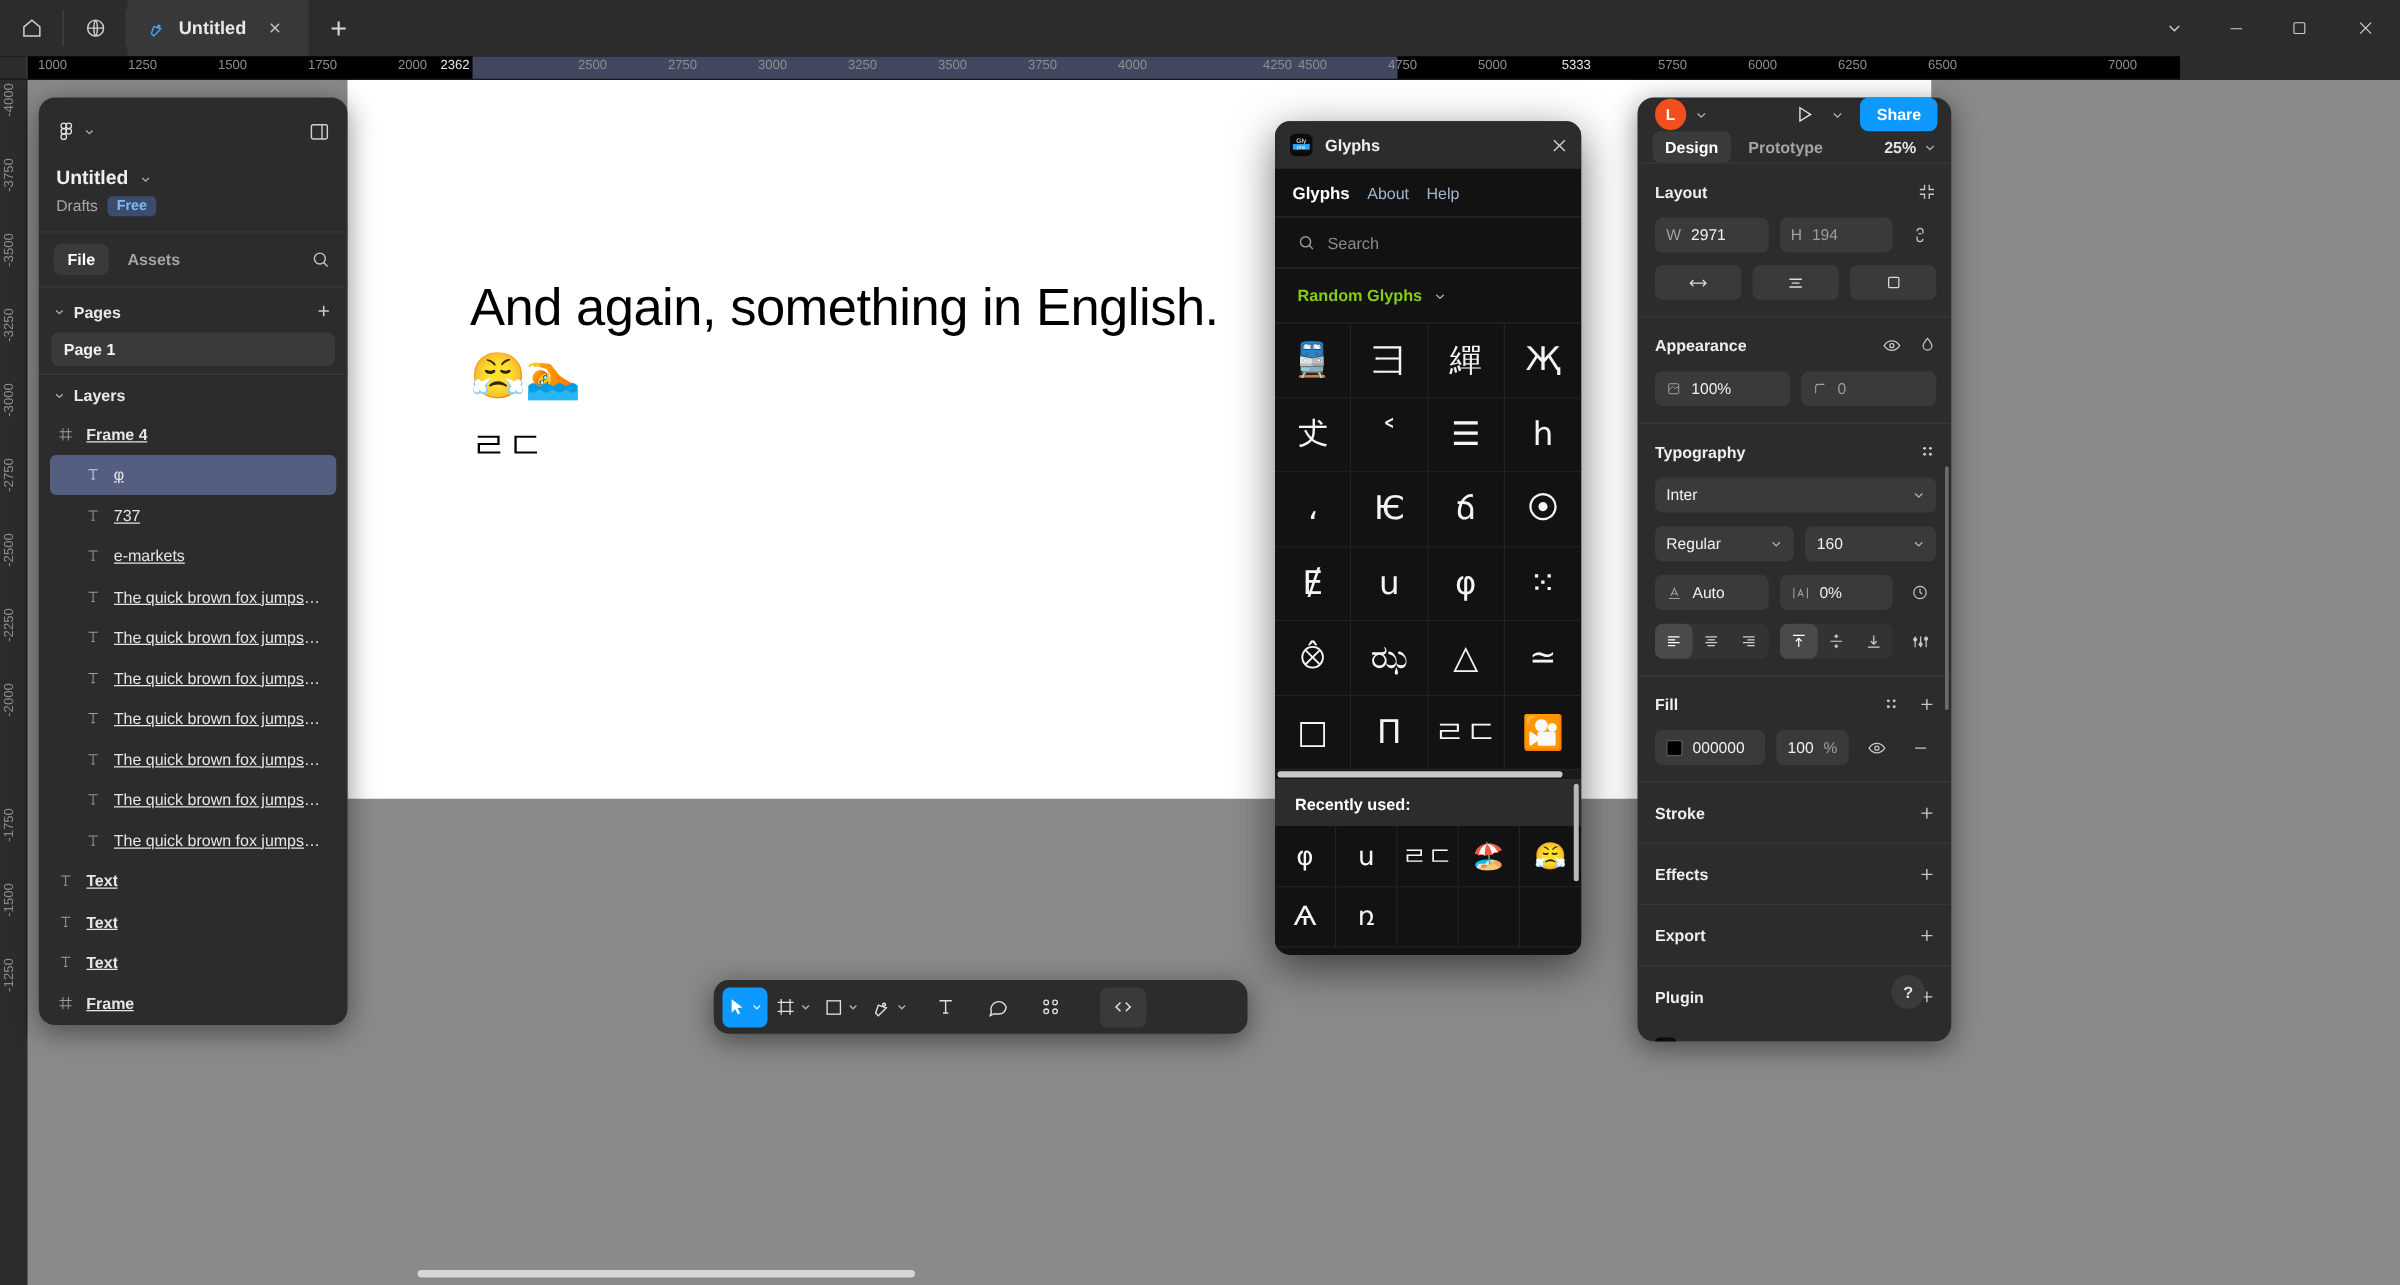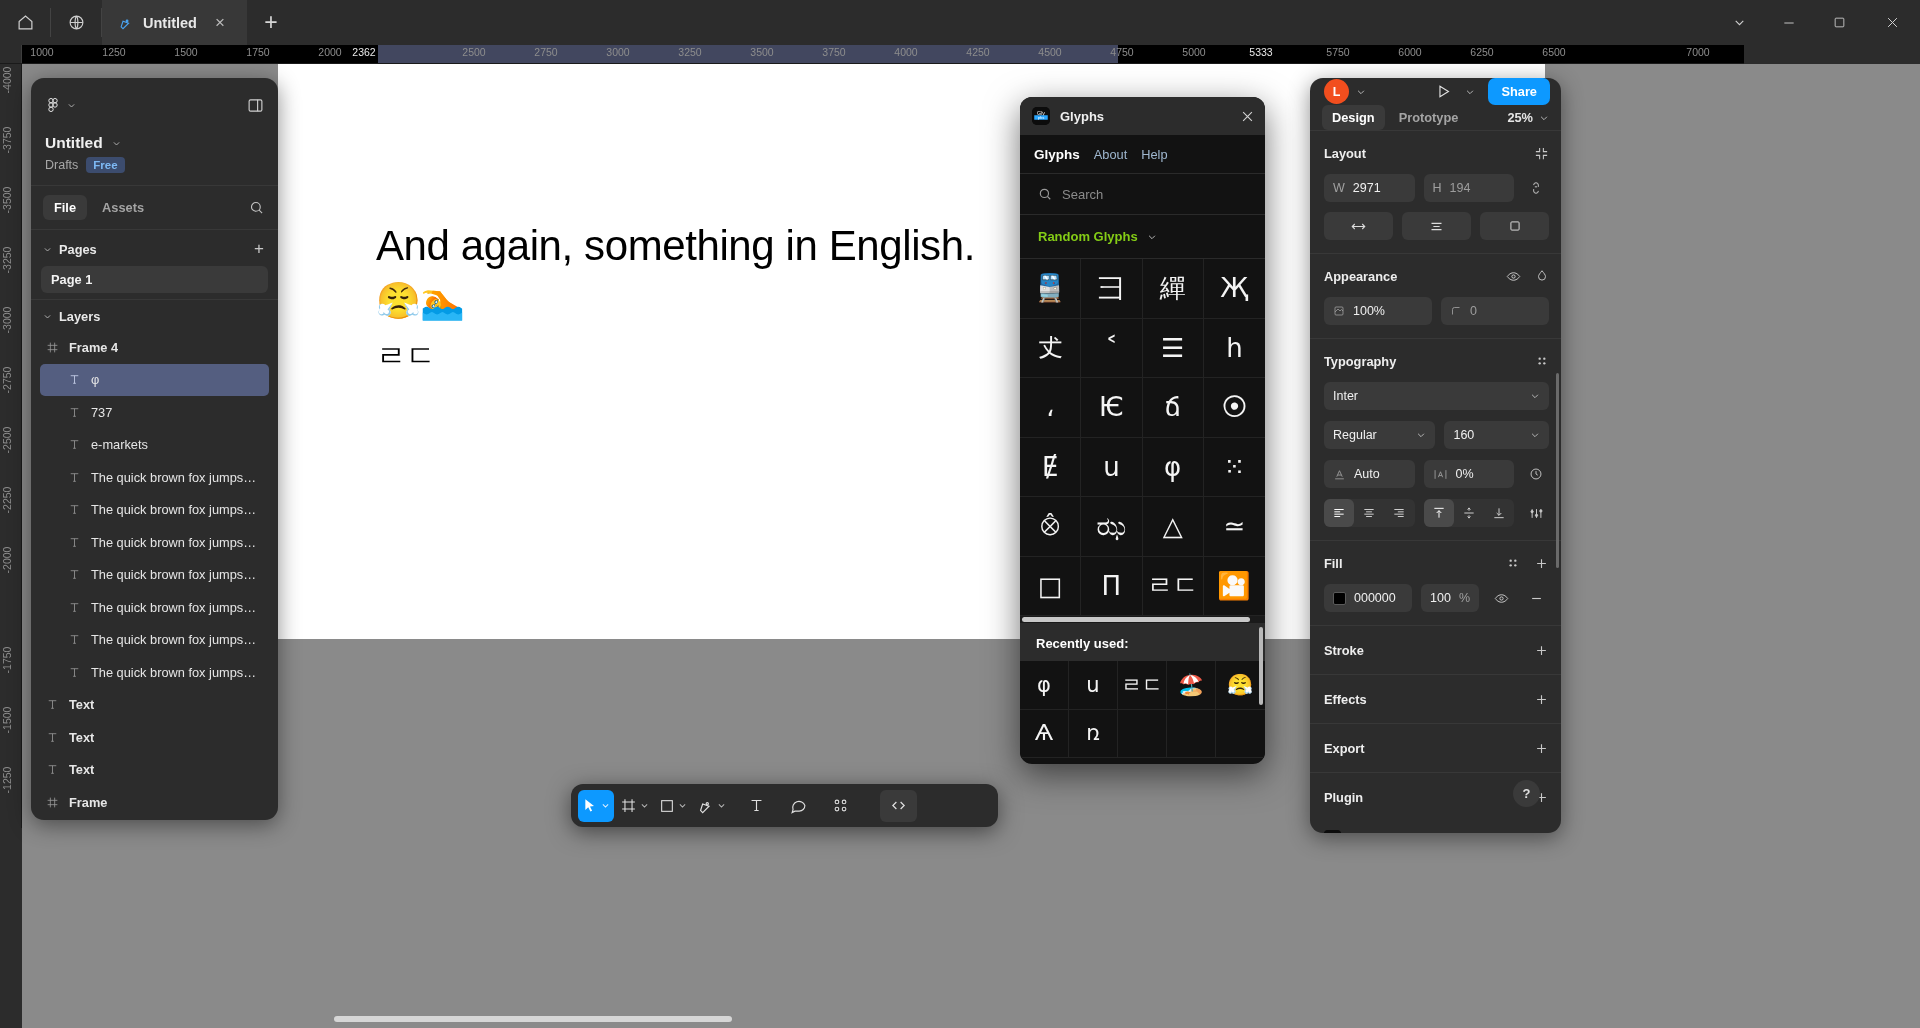--- a/index.html
+++ b/index.html
@@ -106,21 +106,21 @@
   .sec-head .t { font-size: 12.8px; color: #e9e9e9; font-weight: bold; }
   .sec-head .plus { margin-left: auto; color: #c8c8c8; font-size: 17px; font-weight: 300; }
   .page-item {
     margin: 0 10px 6px 10px; padding: 6px 10px; border-radius: 6px; background: #3a3a3a;
     color: #f2f2f2; font-size: 12.8px; font-weight: bold;
   }
   .lp-div { height: 1px; background: #383838; }
   .layers-wrap { flex: 1; overflow: hidden; position: relative; }
   .layer {
     display: flex; align-items: center; gap: 10px; height: 32.5px;
-    padding-left: 14px; color: #e6e6e6; font-size: 12.8px; white-space: nowrap;
+    padding-left: 14px; color: #e6e6e6; font-size: 12.8px; white-space: nowrap; text-decoration: underline;
   }
   .layer .ic { width: 14px; display: flex; justify-content: center; color: #9a9a9a; }
   .layer.indent { padding-left: 36px; }
   .layer.sel { background: #545e80; margin: 0 9px; border-radius: 5px; padding-left: 27px; }
   .layer.sel .ic { color: #cdd6ef; }
   .layer .lbl { overflow: hidden; text-overflow: ellipsis; max-width: 168px; }
   .layer.top .lbl { font-weight: bold; }
 
   
   .plugin {
@@ -329,21 +329,21 @@
         <div class="rtick" style="left: 258px;">1750</div>
         <div class="rtick" style="left: 330px;">2000</div>
         <div class="rtick active" style="left: 364px;">2362</div>
         <div class="rtick" style="left: 474px;">2500</div>
         <div class="rtick" style="left: 546px;">2750</div>
         <div class="rtick" style="left: 618px;">3000</div>
         <div class="rtick" style="left: 690px;">3250</div>
         <div class="rtick" style="left: 762px;">3500</div>
         <div class="rtick" style="left: 834px;">3750</div>
         <div class="rtick" style="left: 906px;">4000</div>
-        <div class="rtick" style="left: 978px;">4250</div>
+        <div class="rtick" style="left: 1022px;">4250</div>
         <div class="rtick" style="left: 1050px;">4500</div>
         <div class="rtick" style="left: 1122px;">4750</div>
         <div class="rtick" style="left: 1194px;">5000</div>
         <div class="rtick active" style="left: 1261px;">5333</div>
         <div class="rtick" style="left: 1338px;">5750</div>
         <div class="rtick" style="left: 1410px;">6000</div>
         <div class="rtick" style="left: 1482px;">6250</div>
         <div class="rtick" style="left: 1554px;">6500</div>
         <div class="rtick" style="left: 1698px;">7000</div>
       </div>

